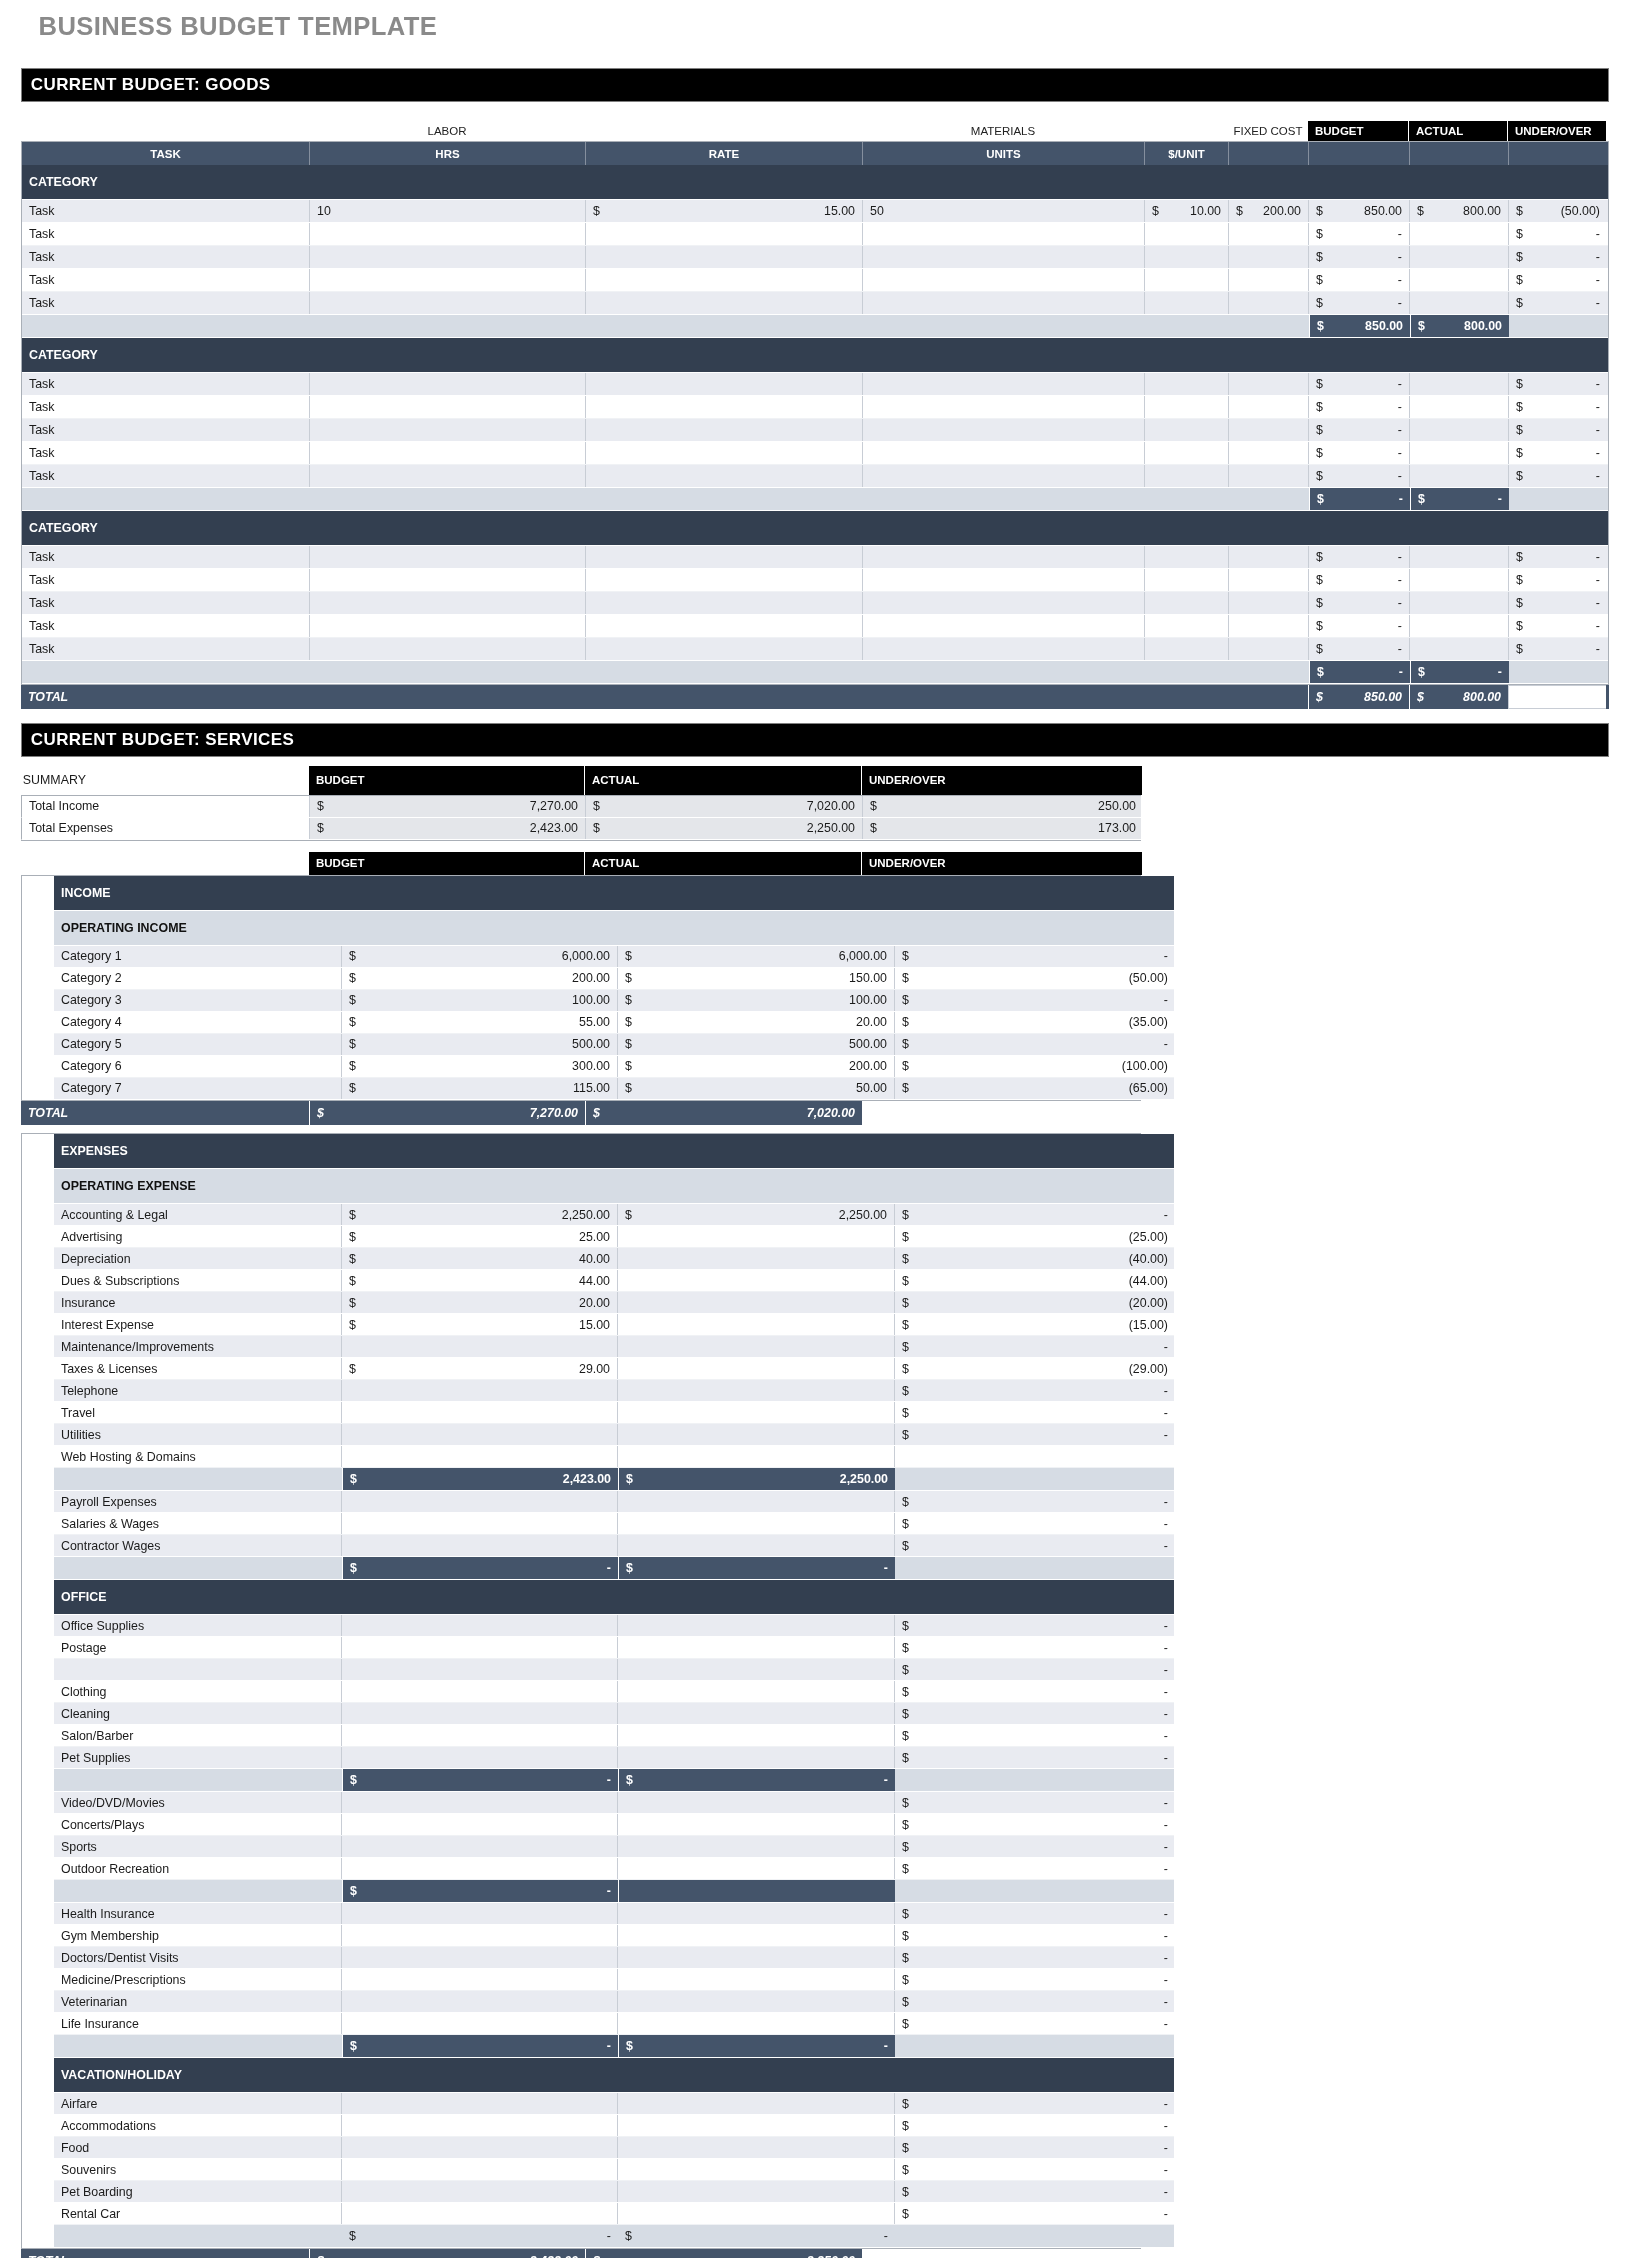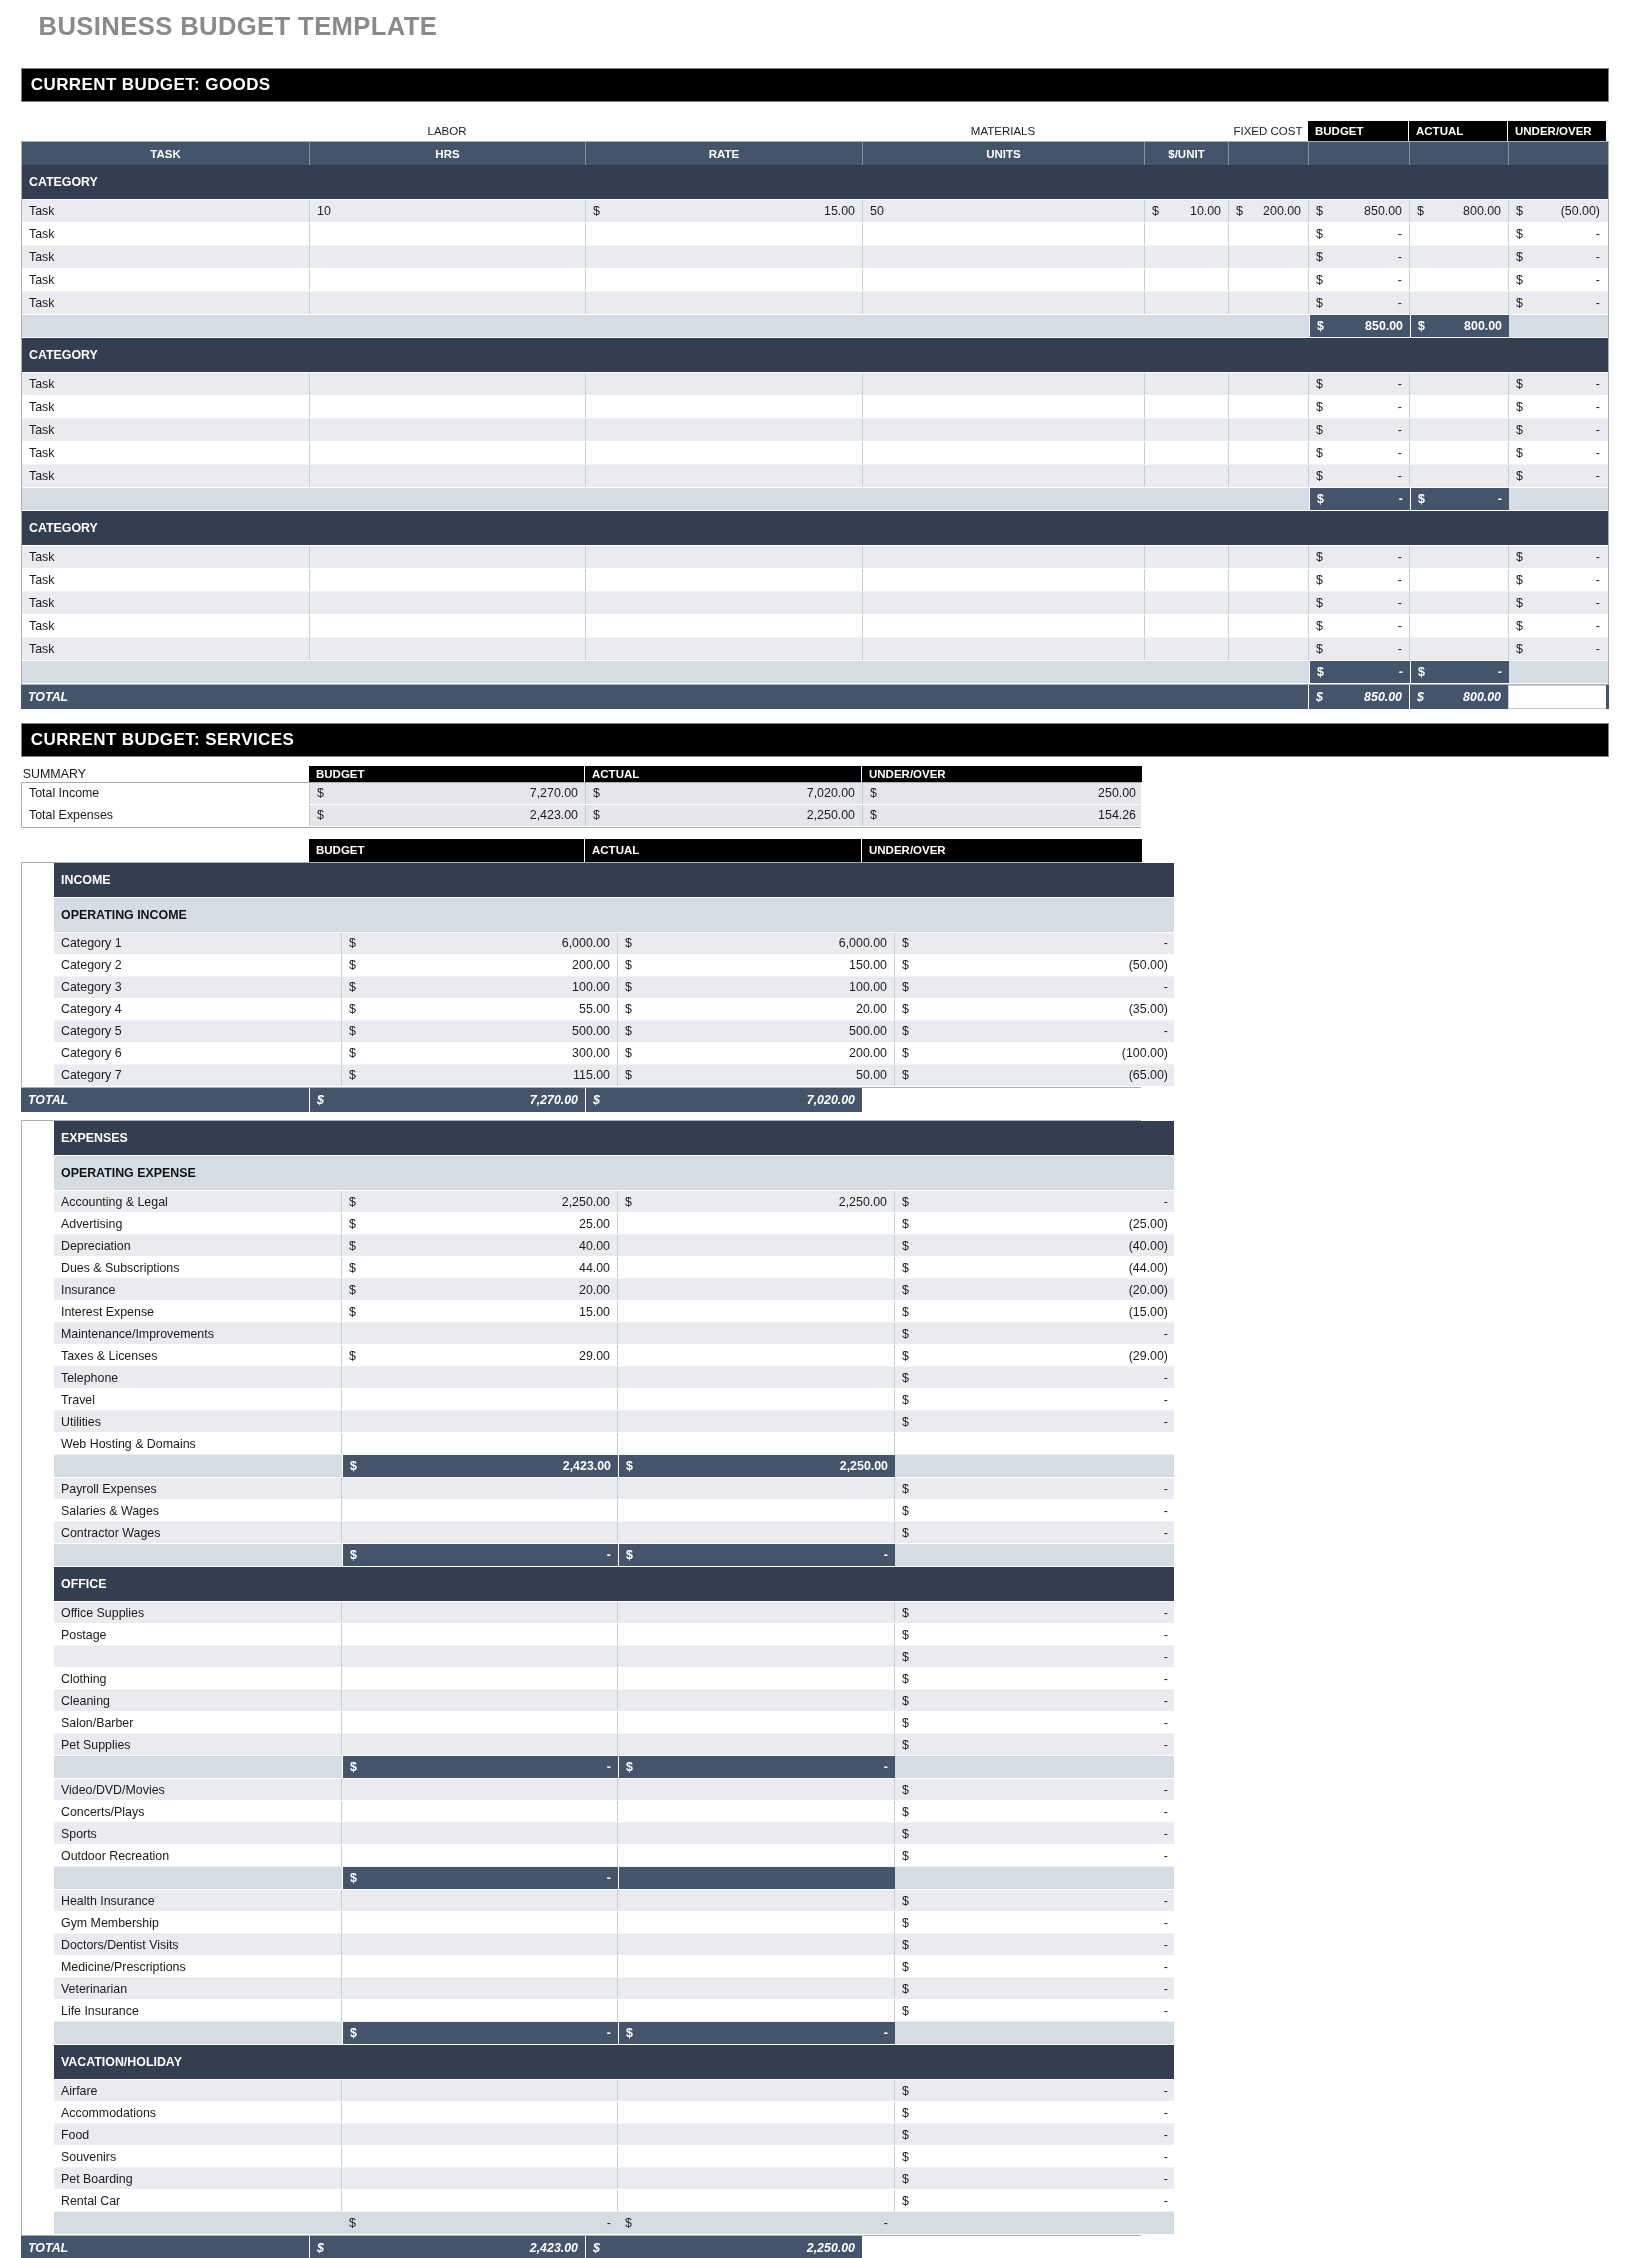--- a/index.html
+++ b/index.html
@@ -78,21 +78,21 @@
   .subtotal-row{height:23px;background:var(--subtotal-bg);border-bottom:1.8px solid #fff;}
   .subtotal-row .cell{border-right:none;}
   .navy{background:var(--navy-cell);color:#fff;font-weight:bold;border-left:1.8px solid #fff;}
   
   .total-row{height:24px;background:var(--header-mid);font-style:italic;}
   .total-row .cell{border-right:none;color:#fff;font-weight:bold;}
   .total-cell{border-left:1.8px solid #fff;}
   .ghost{background:#fff;border:0.9px solid var(--grid-line);height:100%;}
   .total-lbl{padding-left:7px;}
   
-  .sum-head{height:16px;margin-top:8.8px;}
+  .sum-head{height:29px;margin-top:8.8px;}
   .sum-head .cell{border-right:none;}
   .sum-label{font-size:12.4px;color:#1b1b1b;padding-left:1.8px;background:#fff;}
   .detail-head{height:23px;margin-top:10.6px;}
   .detail-head .cell{border-right:none;}
   .spacer-head{background:#fff;}
   .gap10{height:8.8px;}
   .svc-tbl{width:1120px;padding-left:32px;}
   .sum-tbl{width:1120px;border:0.9px solid #A9AFB7;border-left:none;}
   .sum-tbl .s-row{border-left:0.9px solid #A9AFB7;}
   .sum-tbl .s-row .cell:first-child{border-left:none;background:#fff;border-right:0.9px solid var(--grid-line);}
@@ -489,21 +489,21 @@
         <div class="cell money">
           <span class="cur">$</span>
           <span class="amt">2,423.00</span>
         </div>
         <div class="cell money">
           <span class="cur">$</span>
           <span class="amt">2,250.00</span>
         </div>
         <div class="cell money">
           <span class="cur">$</span>
-          <span class="amt">154.26</span>
+          <span class="amt">173.00</span>
         </div>
       </div>
     </div>
   </div>
 <div id="services-detail">
     <div class="s-row detail-head">
       <div class="cell spacer-head"></div>
       <div class="cell hcell">BUDGET</div>
       <div class="cell hcell">ACTUAL</div>
       <div class="cell hcell last">UNDER/OVER</div>

